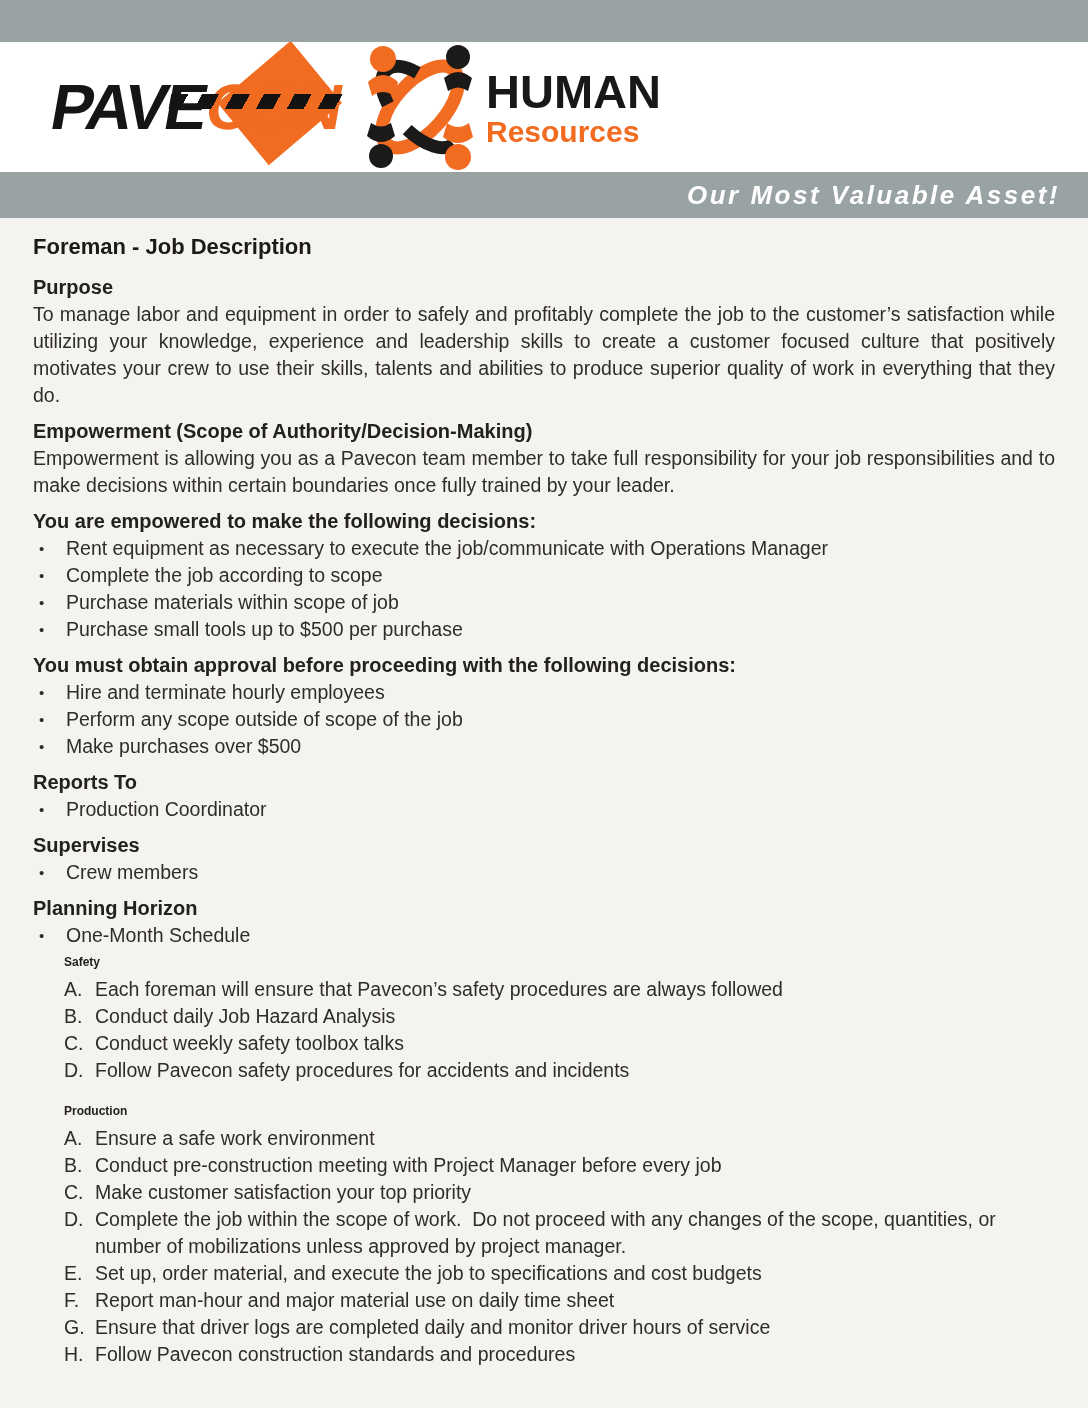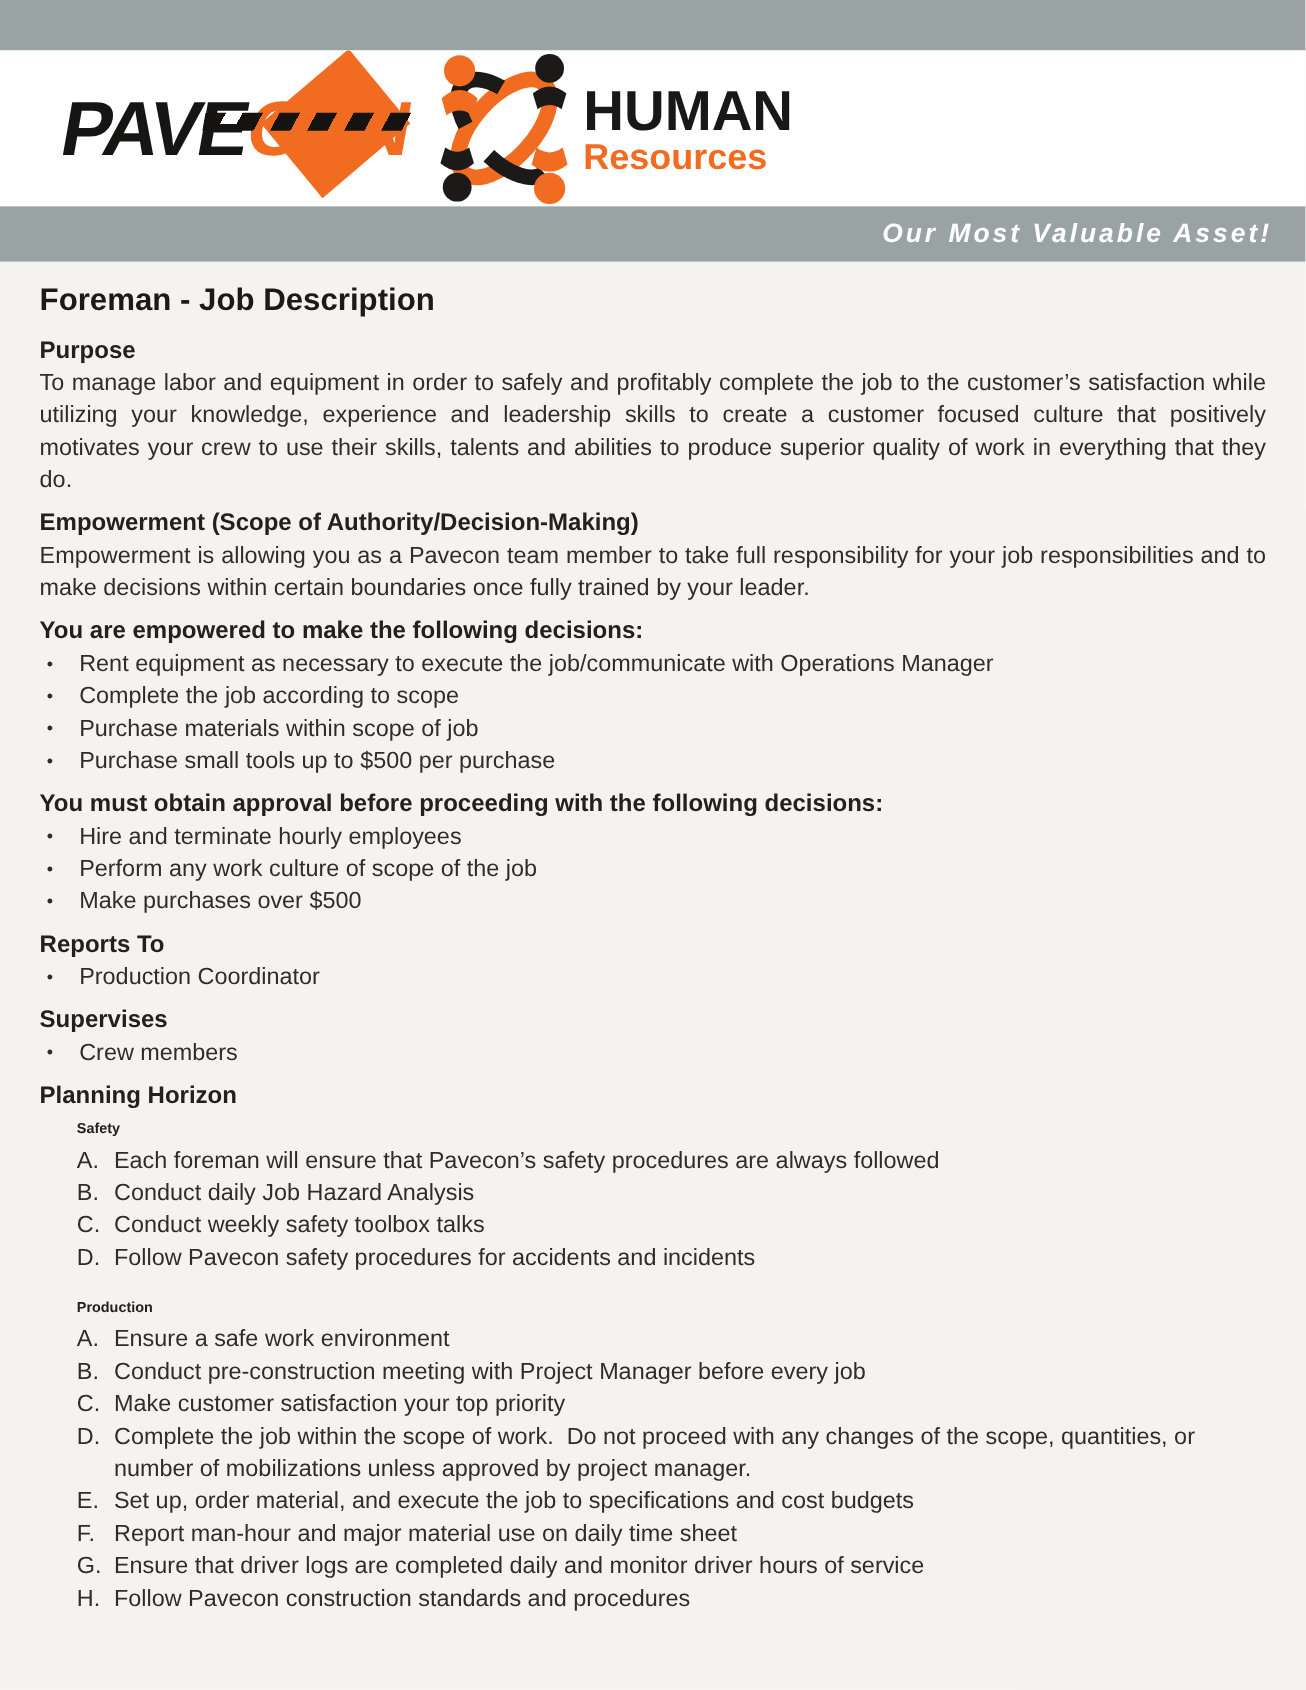--- a/index.html
+++ b/index.html
@@ -62,25 +62,25 @@
   }
   .resources{
     font-size:30px;font-weight:800;color:#f16b21;margin-top:2px;letter-spacing:0;
   }
   .tagline-bar{
     height:46px;background:#9aa3a4;
     display:flex;align-items:center;justify-content:flex-end;
     padding-right:28px;box-sizing:border-box;
   }
   .tagline{
-    color:#ffffff;font-size:22px;font-weight:700;font-style:italic;letter-spacing:2.5px;
+    color:#ffffff;font-size:26px;font-weight:700;font-style:italic;letter-spacing:2.5px;
   }
   main{padding:6px 33px 20px 33px;color:#2e2d2b;}
   h1{
-    font-size:26px;font-weight:700;color:#1b1a19;
+    font-size:22px;font-weight:700;color:#1b1a19;
     margin:10px 0 14px 0;letter-spacing:0;
   }
   .sec-heading{
     font-size:20px;font-weight:700;color:#22211f;
     margin:9px 0 0 0;line-height:27px;
   }
   .para{
     font-size:19.5px;line-height:27px;margin:0;
     text-align:justify;
   }
@@ -181,21 +181,21 @@
 
     <section>
       <h2 class="sec-heading">You must obtain approval before proceeding with the following decisions:</h2>
       <div class="blist">
         <div class="li">
             <span class="mk"></span>
             <span class="tx">Hire and terminate hourly employees</span>
           </div>
         <div class="li">
             <span class="mk"></span>
-            <span class="tx">Perform any work culture of scope of the job</span>
+            <span class="tx">Perform any scope outside of scope of the job</span>
           </div>
         <div class="li">
             <span class="mk"></span>
             <span class="tx">Make purchases over $500</span>
           </div>
       </div>
     </section>
 
     <section>
       <h2 class="sec-heading">Reports To</h2>
@@ -212,20 +212,26 @@
       <div class="blist">
         <div class="li">
             <span class="mk"></span>
             <span class="tx">Crew members</span>
           </div>
       </div>
     </section>
 
     <section>
       <h2 class="sec-heading">Planning Horizon</h2>
+      <div class="blist">
+        <div class="li">
+            <span class="mk"></span>
+            <span class="tx">One-Month Schedule</span>
+          </div>
+      </div>
     </section>
 
     <section>
 
       <div class="subsection">
         <h3 class="sub-heading">Safety</h3>
         <div>
           <div class="lli">
               <span class="lt">A.</span>
               <span class="ltx">Each foreman will ensure that Pavecon’s safety procedures are always followed</span>

